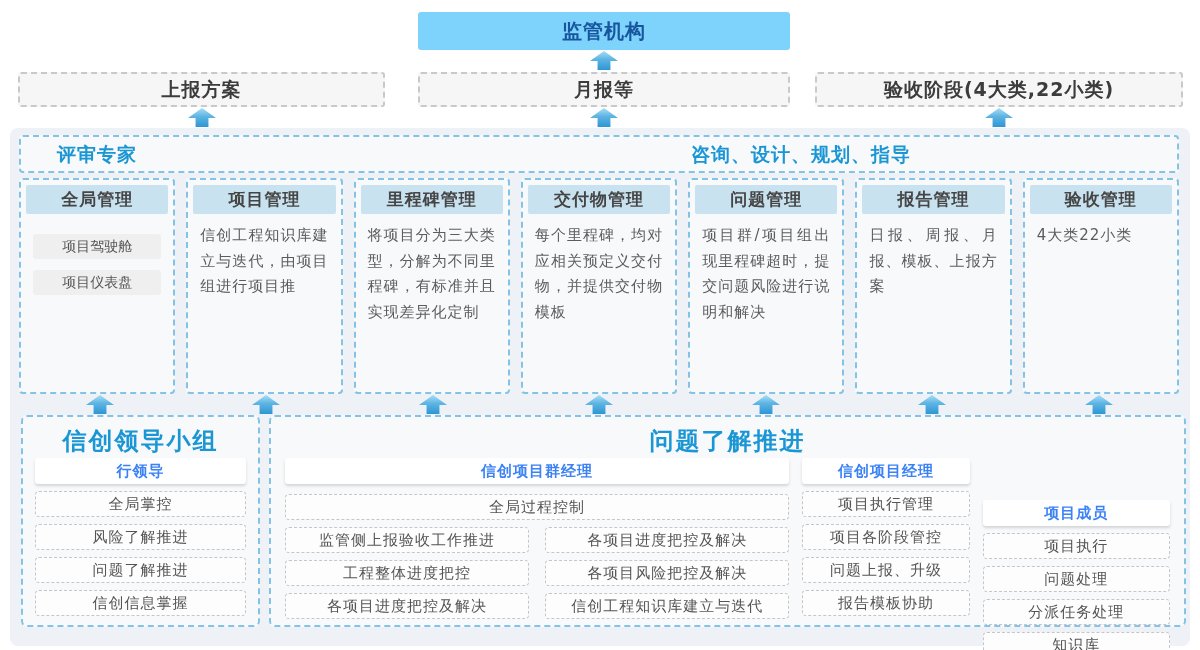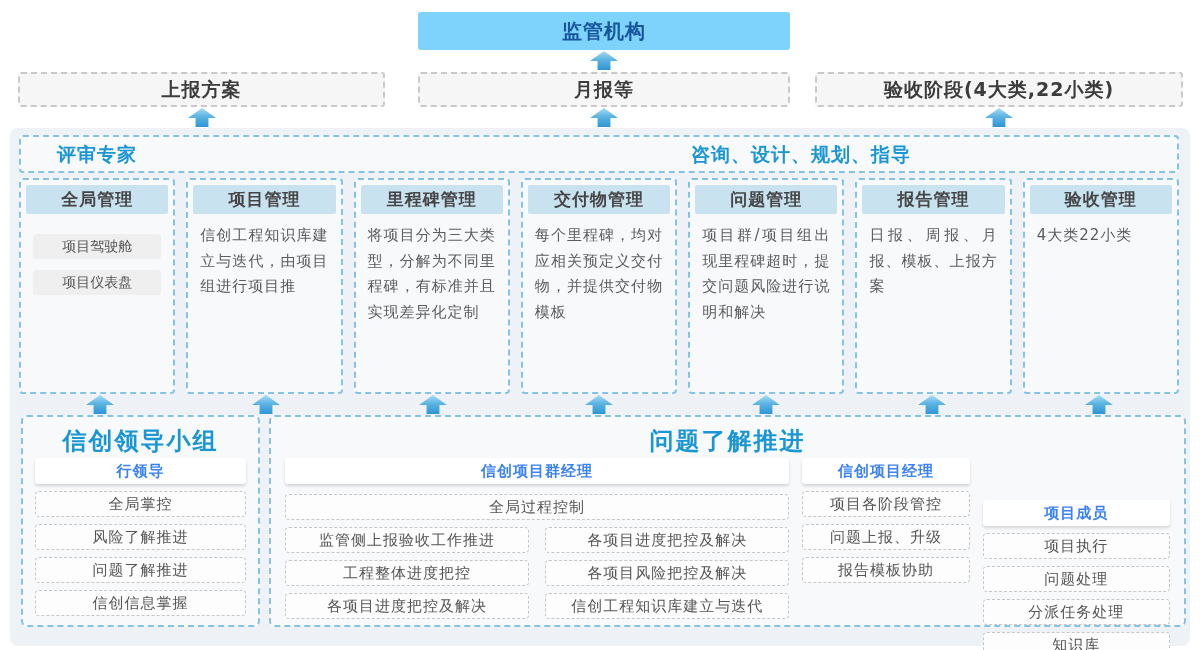--- a/index.html
+++ b/index.html
@@ -215,20 +215,21 @@
           <div class="item">各项目进度把控及解决</div>
           <div class="item">工程整体进度把控</div>
           <div class="item">各项目风险把控及解决</div>
           <div class="item">各项目进度把控及解决</div>
           <div class="item">信创工程知识库建立与迭代</div>
         </div>
       </div>
 
       <div class="sub-pm sub-items">
         <div class="role-box">信创项目经理</div>
+        <div class="item">项目执行管理</div>
         <div class="item">项目各阶段管控</div>
         <div class="item">问题上报、升级</div>
         <div class="item">报告模板协助</div>
       </div>
 
       <div class="sub-member sub-items">
         <div class="role-box">项目成员</div>
         <div class="item">项目执行</div>
         <div class="item">问题处理</div>
         <div class="item">分派任务处理</div>

